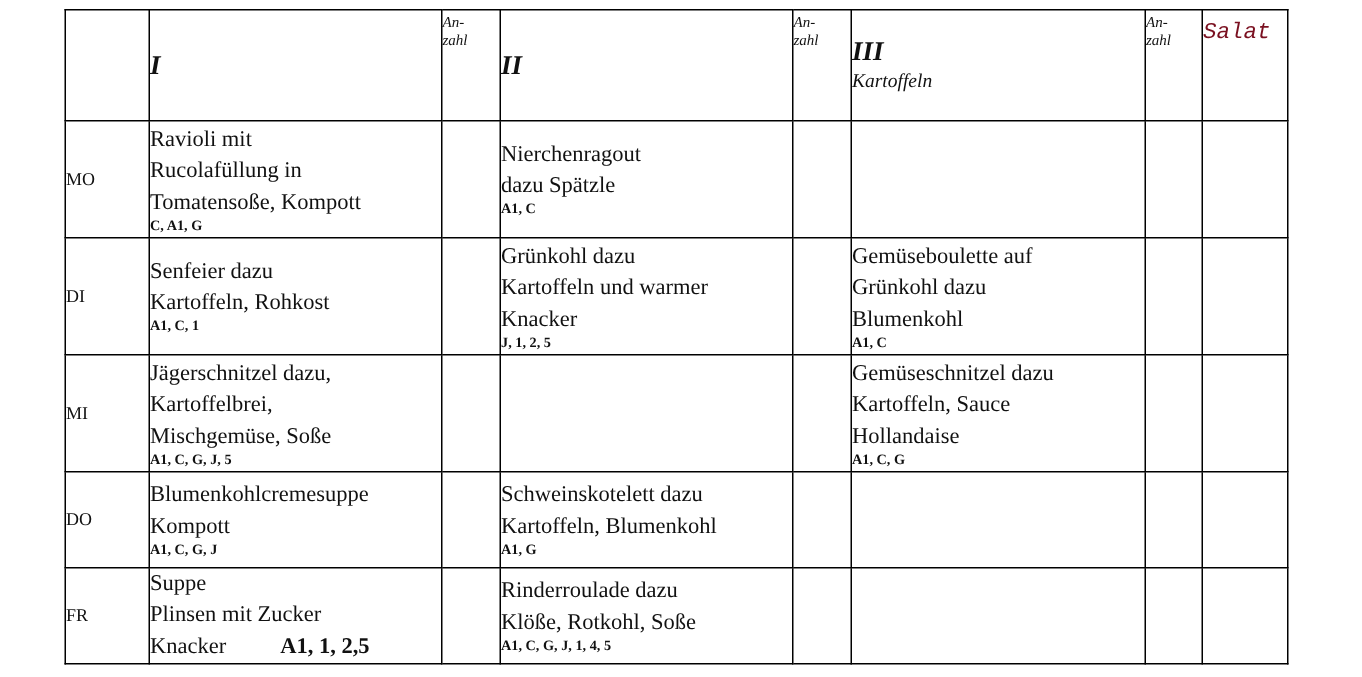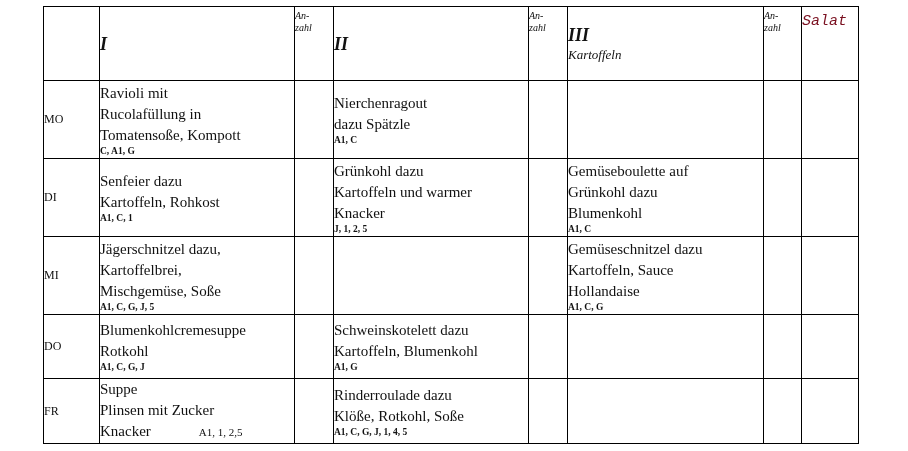--- a/index.html
+++ b/index.html
@@ -9,21 +9,21 @@
                table-layout:fixed; }
   table.menu td, table.menu th { border:1.5px solid #000; padding:0; text-align:left;
                vertical-align:middle; font-weight:normal; }
   .hdr-roman { font-size:18px; font-weight:bold; font-style:italic; line-height:20px; }
   .hdr-sub { font-size:13px; font-style:italic; line-height:15px; }
   .hdr-anzahl { font-size:10px; font-style:italic; font-weight:bold; line-height:12px; vertical-align:top !important; padding-top:3px !important; }
   .hdr-salat { font-size:15px; font-style:italic; font-weight:bold; vertical-align:top !important; padding-top:6px !important;font-family:Liberation Mono, monospace; }
   .day { font-size:12px; }
   .dish { font-size:15px; line-height:21px; }
   .allergens { font-size:9.5px; font-weight:bold; line-height:11px; display:block; }
-  .inline-allergens { font-size:11px; font-weight:normal; margin-left:48px; }
+  .inline-allergens { font-size:15px; font-weight:bold; margin-left:36px; }
 </style>
 </head>
 <body>
 
 <table class="menu">
   <colgroup>
     <col style="width:56px">
       <col style="width:195px">
       <col style="width:39px">
     <col style="width:195px">
@@ -70,21 +70,21 @@
         <td class="dish"><span>Jägerschnitzel dazu,</span><br><span>Kartoffelbrei,</span><br><span>Mischgemüse, Soße</span><span class="allergens">A1, C, G, J, 5</span></td>
         <td></td>
         <td class="dish"></td>
         <td></td>
         <td class="dish"><span>Gemüseschnitzel dazu</span><br><span>Kartoffeln, Sauce</span><br><span>Hollandaise</span><span class="allergens">A1, C, G</span></td>
         <td></td>
         <td></td>
       </tr>
       <tr style="height: 64px;">
         <td class="day">DO</td>
-        <td class="dish"><span>Blumenkohlcremesuppe</span><br><span>Rotkohl</span><span class="allergens">A1, C, G, J</span></td>
+        <td class="dish"><span>Blumenkohlcremesuppe</span><br><span>Kompott</span><span class="allergens">A1, C, G, J</span></td>
         <td></td>
         <td class="dish"><span>Schweinskotelett dazu</span><br><span>Kartoffeln, Blumenkohl</span><span class="allergens">A1, G</span></td>
         <td></td>
         <td class="dish"></td>
         <td></td>
         <td></td>
       </tr>
       <tr style="height: 64px;">
         <td class="day">FR</td>
         <td class="dish"><span>Suppe</span><br><span>Plinsen mit Zucker</span><br><span>Knacker</span><span class="inline-allergens">A1, 1, 2,5</span></td>

